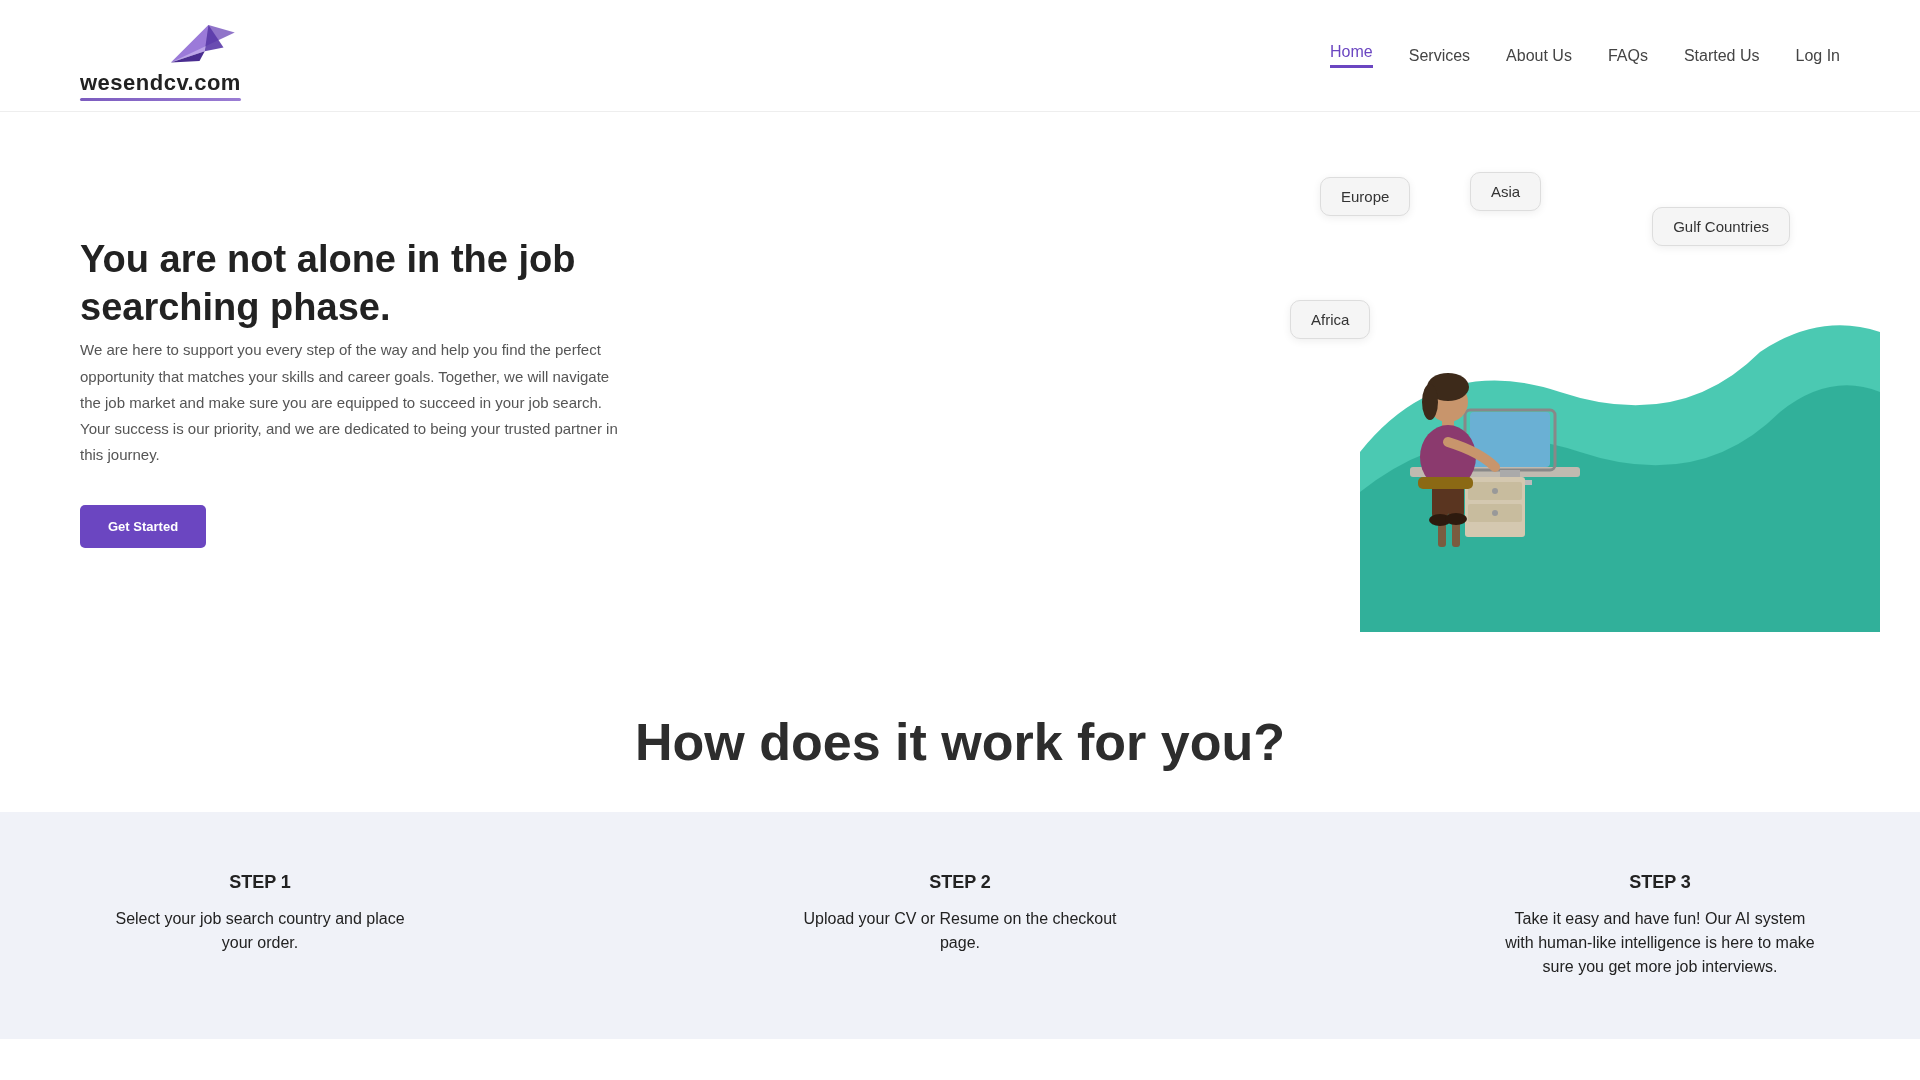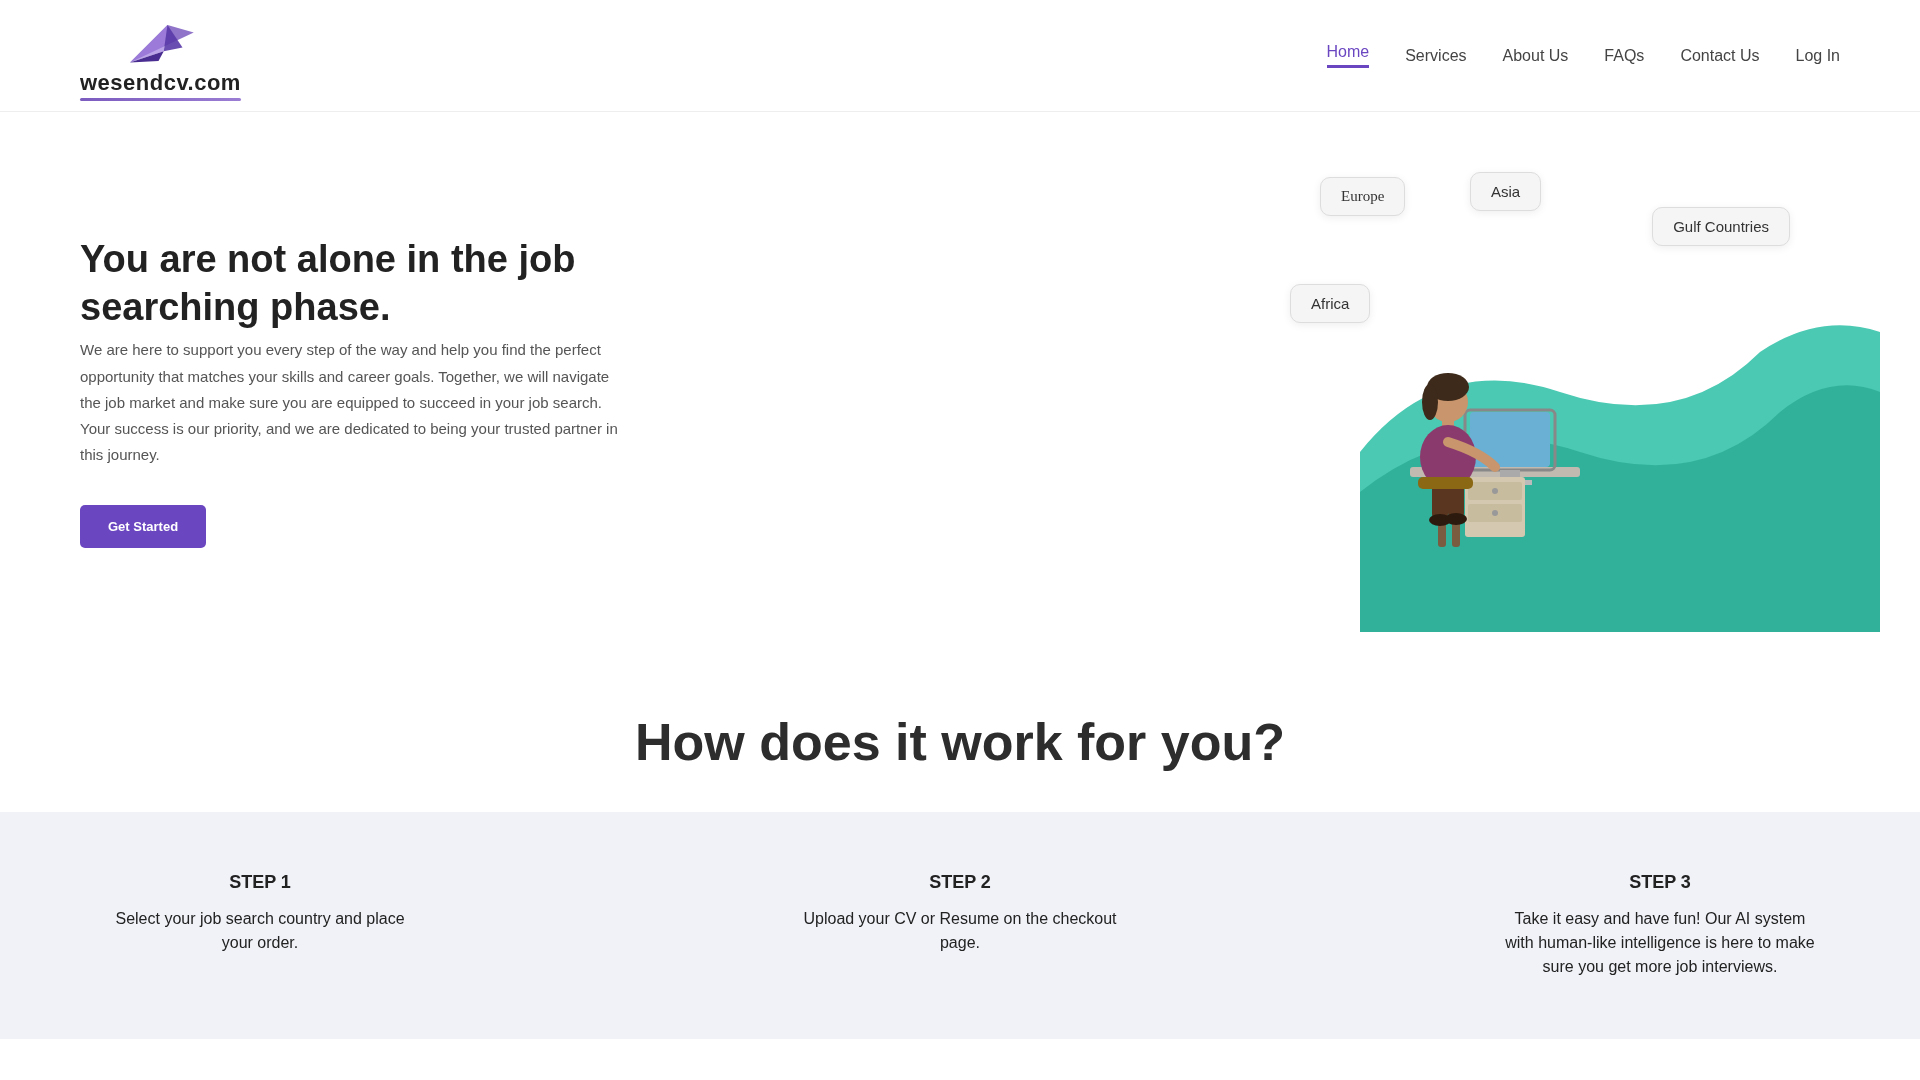--- a/index.html
+++ b/index.html
@@ -13,21 +13,21 @@
       padding: 10px 80px;
       border-bottom: 1px solid #eee;
       position: sticky;
       top: 0;
       background: #fff;
       z-index: 100;
     }
     .logo-area {
       display: flex;
       flex-direction: column;
-      align-items: center;
+      align-items: flex-end;
     }
     .logo-icon {
       width: 80px;
       height: 60px;
     }
     .logo-text {
       font-size: 22px;
       font-weight: 800;
       color: #222;
       letter-spacing: 0.5px;
@@ -120,24 +120,24 @@
       position: absolute;
       background: #f5f5f5;
       border: 1.5px solid #ddd;
       border-radius: 10px;
       padding: 10px 20px;
       font-size: 15px;
       font-weight: 500;
       color: #333;
       box-shadow: 0 2px 8px rgba(0,0,0,0.07);
     }
-    .bubble-europe { top: 25px; left: 40px; font-family: Liberation Serif, serif; }
+    .bubble-europe { top: 25px; left: 40px; }
     .bubble-asia { top: 20px; left: 190px; }
     .bubble-gulf { top: 55px; right: 50px; }
-    .bubble-africa { top: 132px; left: 10px; }
+    .bubble-africa { top: 148px; left: 10px; }
 
     
     .desk-illustration {
       position: absolute;
       bottom: 80px;
       left: 100px;
       width: 220px;
       height: 230px;
     }
 
@@ -193,21 +193,21 @@
       <polygon points="10,70 55,55 48,68" fill="#4a2d90"></polygon>
     </svg>
     <span class="logo-text">wesendcv.com</span>
     <div class="logo-underline"></div>
   </div>
   <nav>
     <a class="active">Home</a>
     <a>Services</a>
     <a>About Us</a>
     <a>FAQs</a>
-    <a>Contact Us</a>
+    <a>Started Us</a>
     <a class="login">Log In</a>
   </nav>
 </header>
 
 <section class="hero">
   <div class="hero-left">
     <h1 class="hero-title">You are not alone in the job searching phase.</h1>
     <p class="hero-desc">We are here to support you every step of the way and help you find the perfect opportunity that matches your skills and career goals. Together, we will navigate the job market and make sure you are equipped to succeed in your job search. Your success is our priority, and we are dedicated to being your trusted partner in this journey.</p>
     <button class="btn-get-started">Get Started</button>
   </div>

